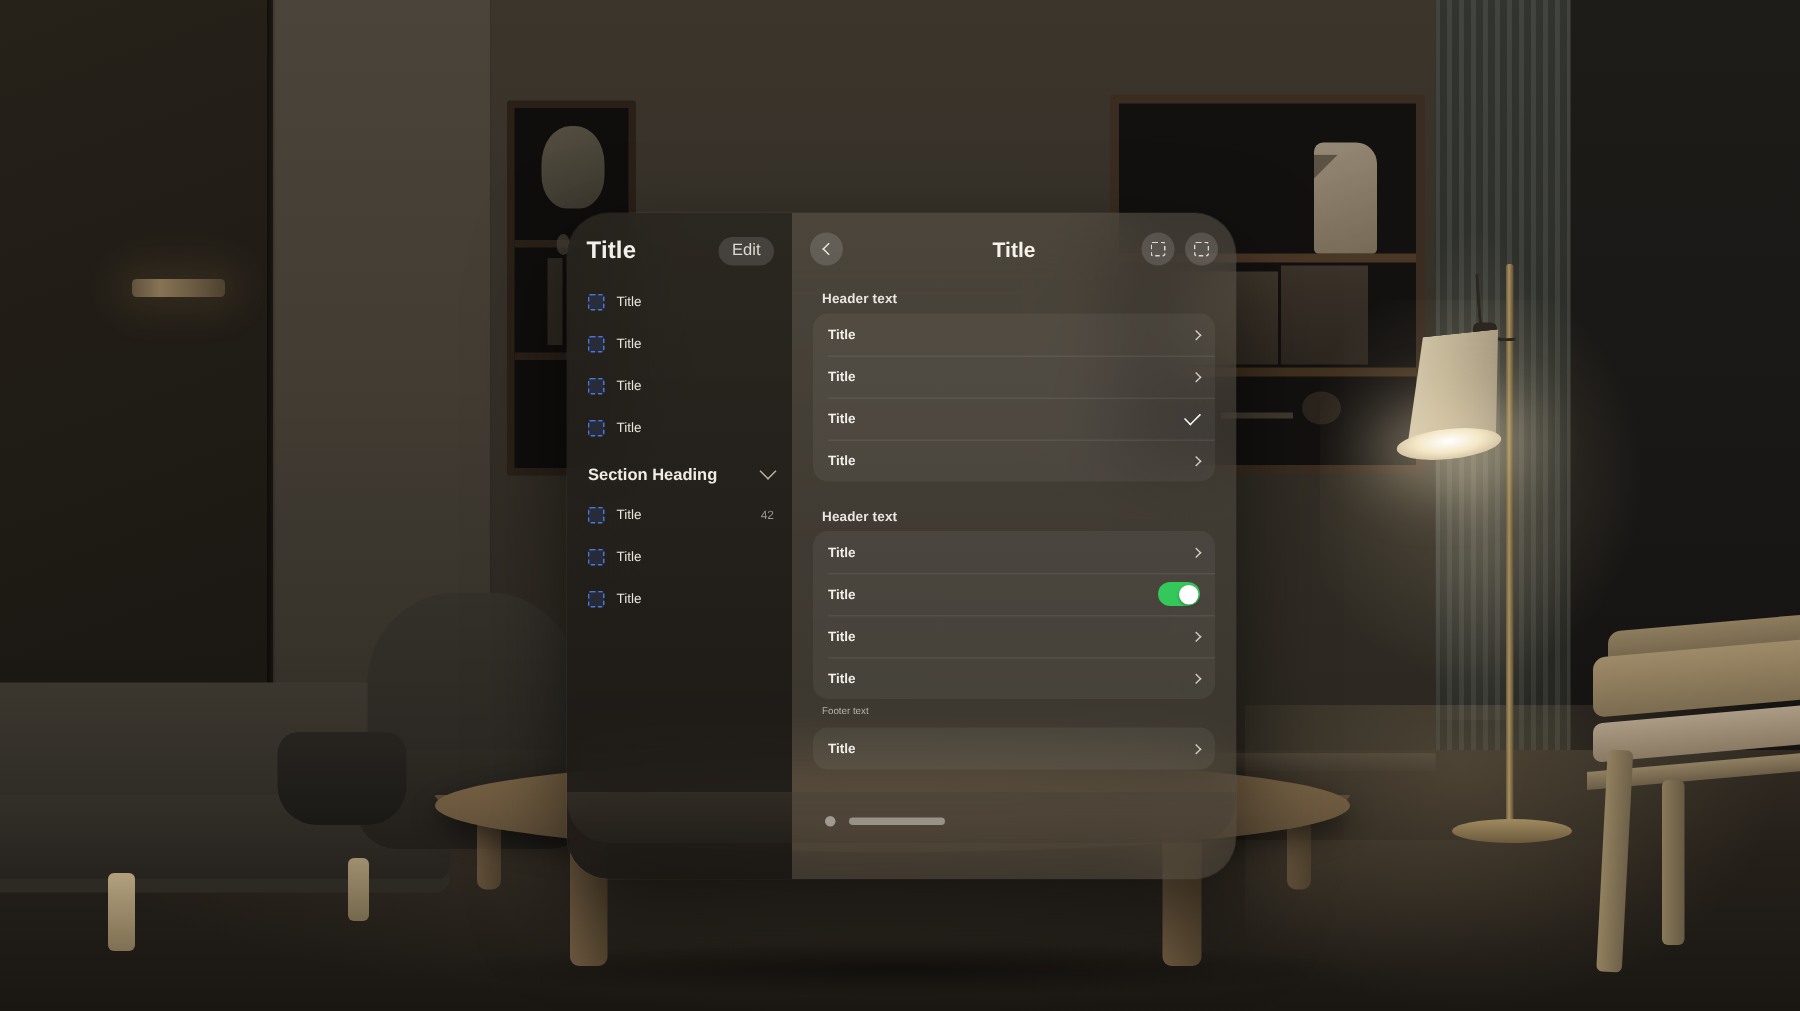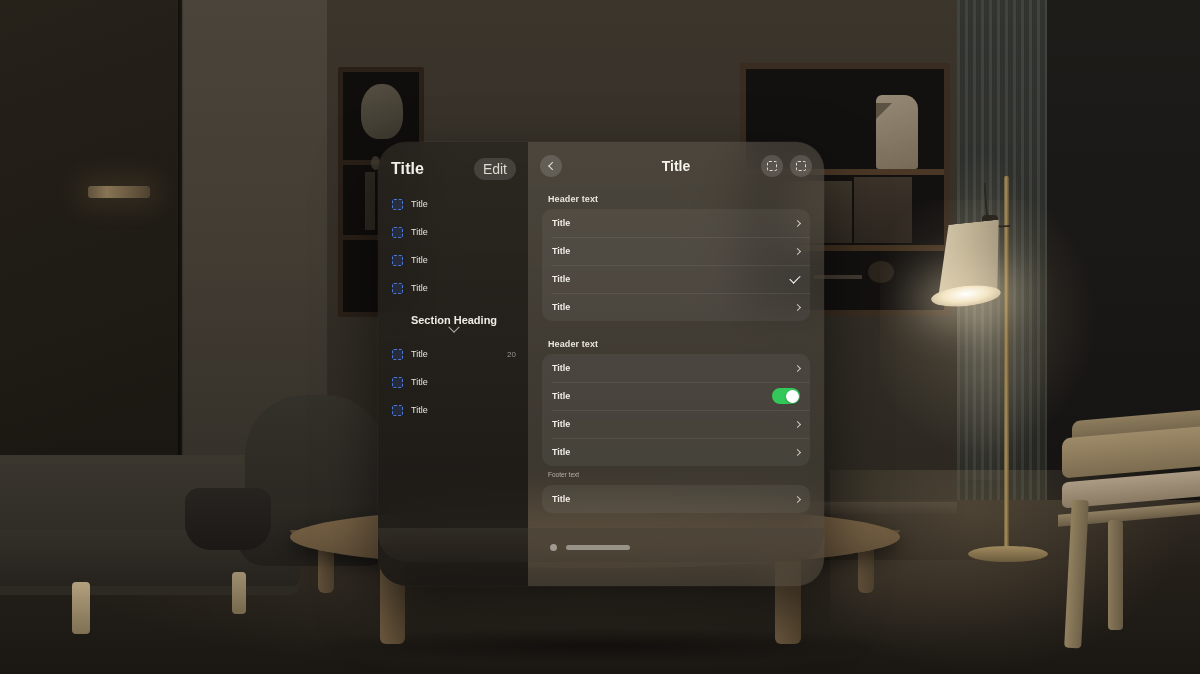--- a/index.html
+++ b/index.html
@@ -246,39 +246,38 @@
     position: relative;
   }
   .sidebar-head {
     display: flex; align-items: center; justify-content: space-between;
     padding: 4px 12px 10px 13px;
   }
   .sidebar-title {
     font-size: 16px; font-weight: bold; color: #f2efea; letter-spacing: .1px;
   }
   .edit-btn {
-    font-size: 14px; color: #ded9d1; background: rgba(255,255,255,0.13);
+    font-size: 11px; color: #ded9d1; background: rgba(255,255,255,0.13);
     border-radius: 11px; padding: 4px 9px; line-height: 1;
     border: none;
   }
   .side-row {
     display: flex; align-items: center; gap: 8px;
     padding: 6px 12px 6px 14px; height: 28px;
   }
   .ph-box {
     width: 11px; height: 11px; flex: 0 0 11px;
     border: 1px dashed #4a78d8; border-radius: 2px;
     background: rgba(60,100,200,0.18);
   }
   .side-label { font-size: 9px; color: #e8e4dd; }
   .side-badge { margin-left: auto; font-size: 8px; color: #9a938a; }
   .section-head {
     display:flex; align-items:center; justify-content: space-between;
     padding: 12px 12px 6px 14px;
-    flex-direction: column;
   }
   .section-head-label { font-size: 11px; font-weight: bold; color: #f0ece5; }
   .chev-down {
     width: 8px; height: 8px; border-right: 1.4px solid #b8b1a6; border-bottom: 1.4px solid #b8b1a6;
     transform: rotate(45deg) translate(-2px,-2px);
   }
 
   
   .detail {
     flex: 1; height: 100%;
@@ -466,21 +465,21 @@
     </div>
 
     <div class="section-head">
       <span class="section-head-label">Section Heading</span>
       <span class="chev-down"></span>
     </div>
 
     <div class="side-row">
       <span class="ph-box"></span>
       <span class="side-label">Title</span>
-      <span class="side-badge">20</span>
+      <span class="side-badge">42</span>
     </div>
     <div class="side-row">
       <span class="ph-box"></span>
       <span class="side-label">Title</span>
     </div>
     <div class="side-row">
       <span class="ph-box"></span>
       <span class="side-label">Title</span>
     </div>
   </div>

